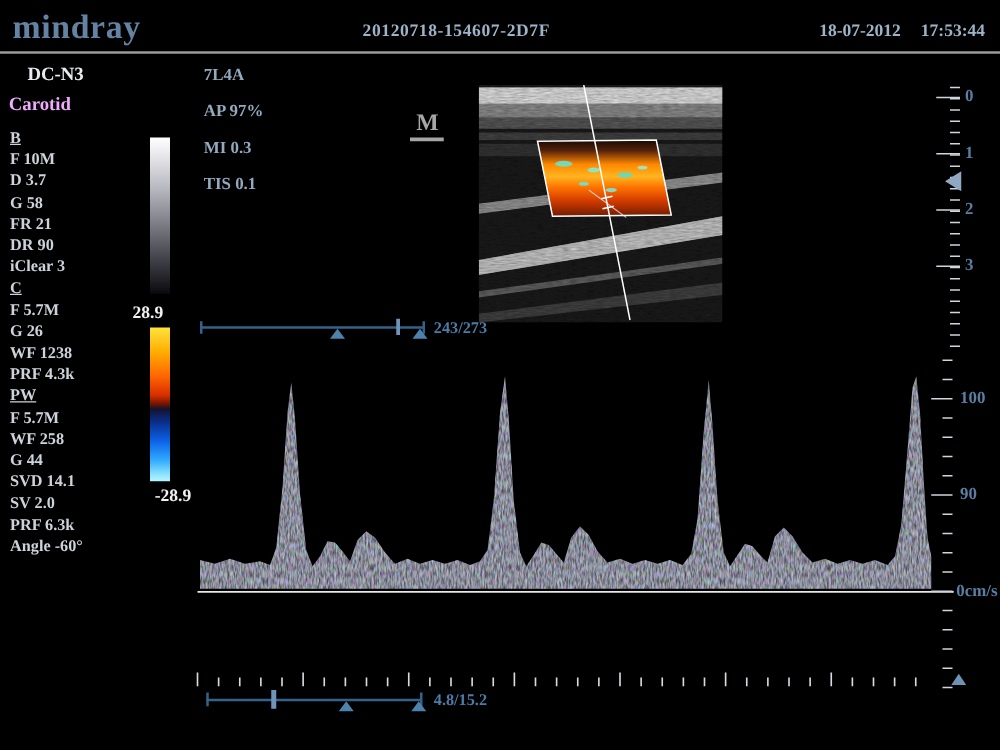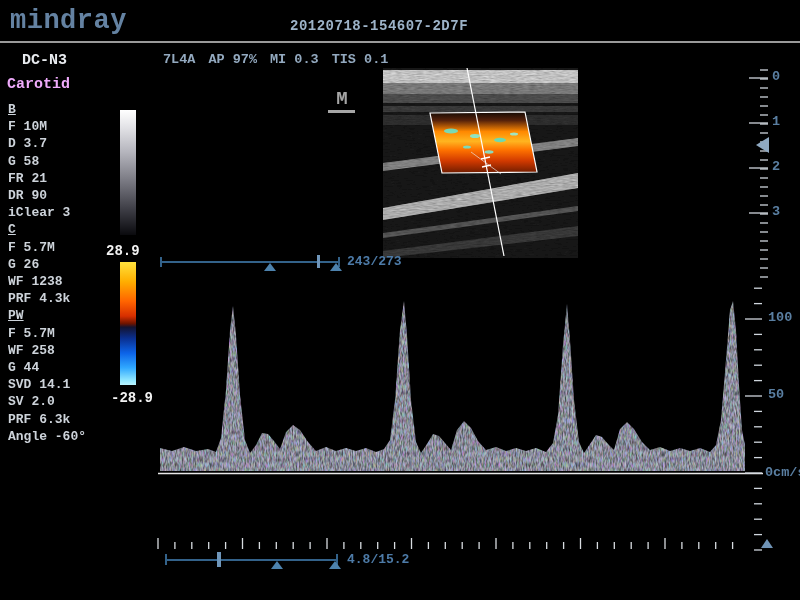--- a/index.html
+++ b/index.html
@@ -1,55 +1,59 @@
 <!DOCTYPE html>
 <html style="--accent: #4d7ba8; --scale_text: #5a7fa2; --header_text: #9db3c8; --logo: #6482a2; --sidebar_text: #cdd3da; --white_label: #f2f2f2; --flow_max: #ffe23c; --flow_min: #b9f4ff;"><head>
 <meta charset="utf-8">
 <style>
   html,body{margin:0;padding:0;background:#000;}
   .screen{position:relative;width:800px;height:600px;background:#000;overflow:hidden;
-          font-family:Liberation Mono, monospace;-webkit-font-smoothing:antialiased;}
+          font-family:Liberation Serif, serif;-webkit-font-smoothing:antialiased;}
   .abs{position:absolute;}
   
   .logo{left:10px;top:6px;font-size:27px;font-weight:bold;color:var(--logo);letter-spacing:.5px;}
   .study-id{left:290px;top:18px;font-size:14px;font-weight:bold;color:var(--header_text);letter-spacing:.5px;}
   .datetime{right:12px;top:18px;font-size:14px;font-weight:bold;color:var(--header_text);display:flex;gap:16px;}
   .hsep{left:0;top:41px;width:800px;height:2px;background:#9a9a9a;}
   
   .model{left:22px;top:52px;font-size:15px;font-weight:bold;color:#e8ebef;}
   .preset{left:7px;top:76px;font-size:15px;font-weight:bold;color:#f0abfc;}
   .params{left:8px;top:101px;width:105px;font-size:13px;font-weight:bold;color:var(--sidebar_text);line-height:17.2px;}
   .sec-head{text-decoration:underline;}
   
   .graybar{left:120px;top:110px;width:16px;height:125px;
     background:linear-gradient(#ffffff,#e2e2e6 14%,#b4b4bc 34%,#76767f 58%,#3c3c44 80%,#141419 96%,#0a0a0d);}
   .flowbar{left:120px;top:262px;width:16px;height:123px;
     background:linear-gradient(#ffe23c,#ffae00 16%,#ff6400 32%,#d72f00 44%,#6e1400 50%,#131331 53%,#0a2f8f 62%,#0c63e8 74%,#30a8ff 86%,#8fe6ff 96%,#b9f4ff);}
   .scale-max{left:106px;top:243px;width:44px;text-align:left;font-size:14px;font-weight:bold;color:var(--white_label);}
   .scale-min{left:103px;top:390px;width:50px;text-align:right;font-size:14px;font-weight:bold;color:var(--white_label);}
   
-  .img-params{left:163px;top:52px;font-size:13.5px;font-weight:bold;color:#93a9bf;display:flex;gap:13px;}
+  .img-params{left:163px;top:52px;font-size:13.5px;font-weight:bold;color:#93a9bf;display:flex;gap:13px;flex-direction:column;}
   .m-marker{left:329px;top:88px;width:26px;text-align:center;font-size:19px;font-weight:bold;color:#a6a6a6;}
   .m-underline{left:328px;top:110px;width:27px;height:3px;background:#a6a6a6;}
   
   .bar-line{height:2px;background:#33628a;}
   .bar-cap{width:2px;background:#33628a;}
   .bar-marker{background:#6f96ba;}
   .tri-up{width:0;height:0;border-left:6px solid transparent;border-right:6px solid transparent;border-bottom:8px solid #4d82ad;}
   .bar-label{font-size:13px;font-weight:bold;color:var(--accent);}
   .axis-label{position:absolute;font-size:13.5px;font-weight:bold;color:var(--scale_text);}
   svg{display:block;}
 </style>
 </head>
 <body>
 
 <div class="screen">
 
   <div class="abs logo">mindray</div>
   <div class="abs study-id">20120718-154607-2D7F</div>
+  <div class="abs datetime">
+    <span>18-07-2012</span>
+    <span>17:53:44</span>
+  </div>
   <div class="abs hsep"></div>
 
   <div class="abs model">DC-N3</div>
   <div class="abs preset">Carotid</div>
   <div class="abs params" id="sidebar-params">
       <div><span class="sec-head">B</span></div>
       <div>F 10M</div>
       <div>D 3.7</div>
       <div>G 58</div>
       <div>FR 21</div>
@@ -259,15 +263,15 @@
   <div class="abs bar-marker" style="left:217px;top:552px;width:4px;height:15px"></div>
   <div class="abs tri-up" style="left:271px;top:561px"></div>
   <div class="abs tri-up" style="left:329px;top:561px"></div>
   <div class="abs bar-label" style="left:347px;top:552px">4.8/15.2</div>
 
 <div class="axis-label" style="left: 772px; top: 69px;">0</div>
     <div class="axis-label" style="left: 772px; top: 114px;">1</div>
     <div class="axis-label" style="left: 772px; top: 159px;">2</div>
     <div class="axis-label" style="left: 772px; top: 204px;">3</div>
     <div class="axis-label" style="left: 768px; top: 310px;">100</div>
-    <div class="axis-label" style="left: 768px; top: 387px;">50</div>
+    <div class="axis-label" style="left: 768px; top: 387px;">90</div>
     <div class="axis-label" style="left: 765px; top: 465px;">0cm/s</div>
   </div>
 
 </body></html>

